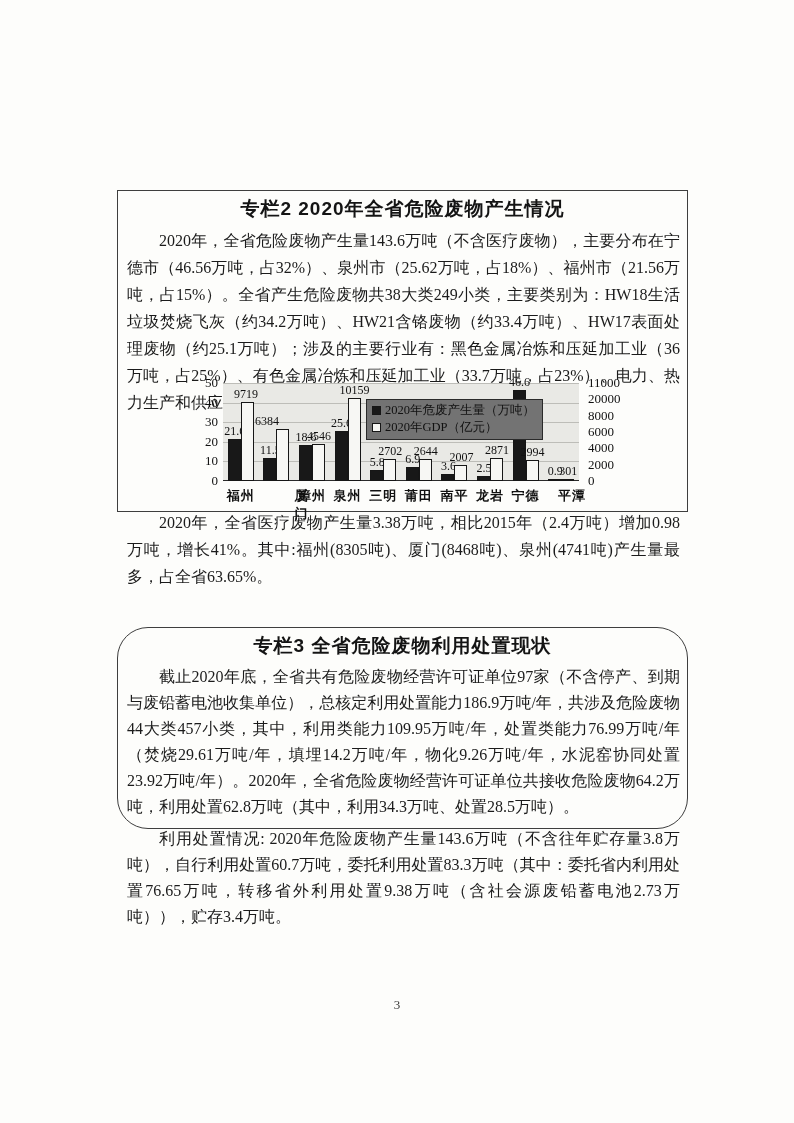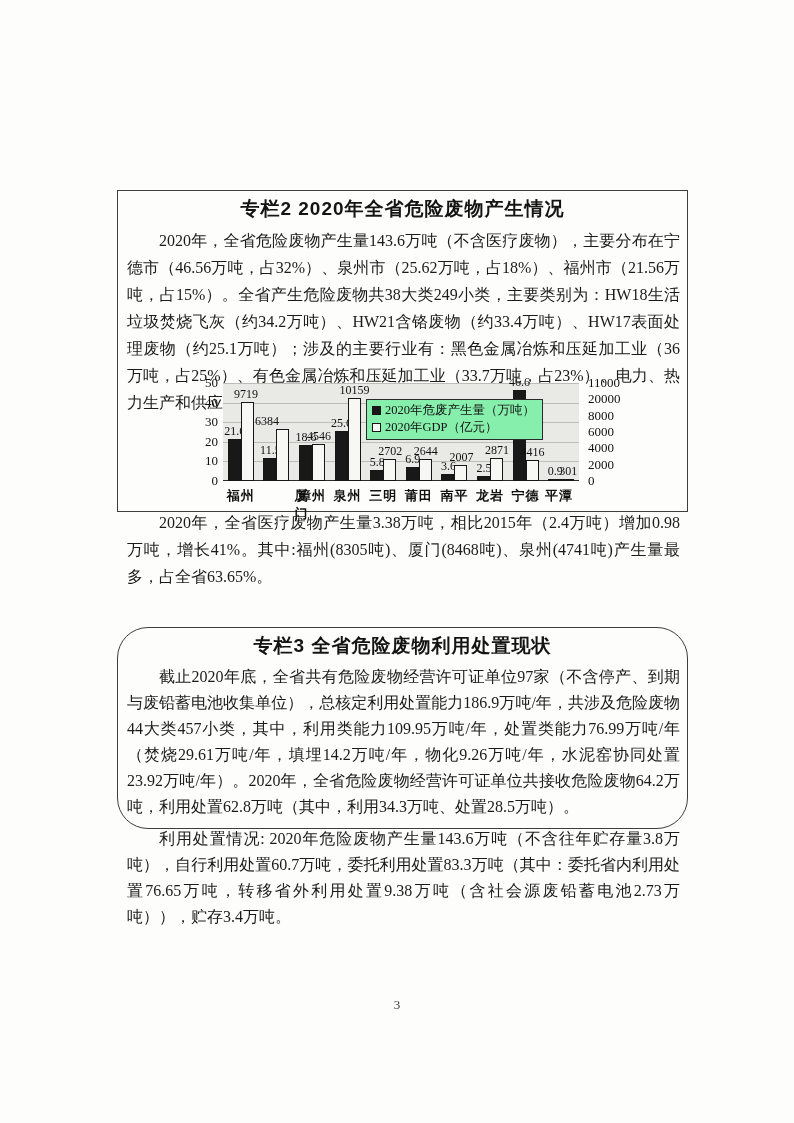--- a/index.html
+++ b/index.html
@@ -40,21 +40,21 @@
     position:absolute; font-size:13px; color:#111; line-height:14px;
   }
   .tick-left { width:20px; text-align:right; left:2px; }
   .tick-right { left:392px; text-align:left; width:38px; }
   .cat {
     position:absolute; top:110px; width:44px; text-align:center;
     font-size:13px; font-weight:bold; color:#111; letter-spacing:1px;
   }
   .legend {
     position:absolute; left:170px; top:22px;
-    border:1.2px solid #2a2a2a; background:#86efac;
+    border:1.2px solid #2a2a2a; background:#737373;
     padding:2px 7px 3px 5px; font-size:12.5px; line-height:17px;
     white-space:nowrap; color:#111;
   }
   .legend-row { display:flex; align-items:center; gap:4px; }
   .legend-marker { width:9px; height:9px; border:1px solid #161616; flex:0 0 auto; }
   .page-number {
     position:absolute; left:0; top:997px; width:100%; text-align:center;
     font-size:13px; color:#3a3a3a;
   }
 </style>
@@ -122,27 +122,27 @@
       <div class="bar-label" style="left: 243.4px; top: 73.6095px;">2007</div>
       <div class="cat" style="left: 236.4px;">南平</div>
       <div class="bar" style="left: 281px; top: 99.1px; width: 13px; height: 4.9px; background: rgb(24, 24, 24);"></div>
       <div class="bar-label" style="left: 266px; top: 85.1px;">2.5</div>
       <div class="bar" style="left: 294px; top: 80.5535px; width: 13px; height: 23.4465px; background: rgb(247, 247, 244);"></div>
       <div class="bar-label" style="left: 279px; top: 66.5535px;">2871</div>
       <div class="cat" style="left: 272px;">龙岩</div>
       <div class="bar" style="left: 316.6px; top: 12.664px; width: 13px; height: 91.336px; background: rgb(24, 24, 24);"></div>
       <div class="bar-label" style="left: 301.6px; top: -1.336px;">46.6</div>
       <div class="bar" style="left: 329.6px; top: 82.6115px; width: 13px; height: 21.3885px; background: rgb(247, 247, 244);"></div>
-      <div class="bar-label" style="left: 314.6px; top: 68.6115px;">4416</div>
+      <div class="bar-label" style="left: 314.6px; top: 68.6115px;">2994</div>
       <div class="cat" style="left: 307.6px;">宁德</div>
       <div class="bar" style="left: 352.2px; top: 102px; width: 13px; height: 2px; background: rgb(24, 24, 24);"></div>
       <div class="bar-label" style="left: 337.2px; top: 88px;">0.9</div>
       <div class="bar" style="left: 365.2px; top: 101.542px; width: 13px; height: 2.45817px; background: rgb(247, 247, 244);"></div>
       <div class="bar-label" style="left: 350.2px; top: 87.5418px;">301</div>
-      <div class="cat" style="left: 341px;">平潭</div>
+      <div class="cat" style="left: 354px;">平潭</div>
       <div class="legend">
         <div class="legend-row">
           <span class="legend-marker" style="background: rgb(24, 24, 24);"></span>
           <span>2020年危废产生量（万吨）</span>
         </div>
         <div class="legend-row">
           <span class="legend-marker" style="background: rgb(247, 247, 244);"></span>
           <span>2020年GDP（亿元）</span>
         </div>
       </div>

